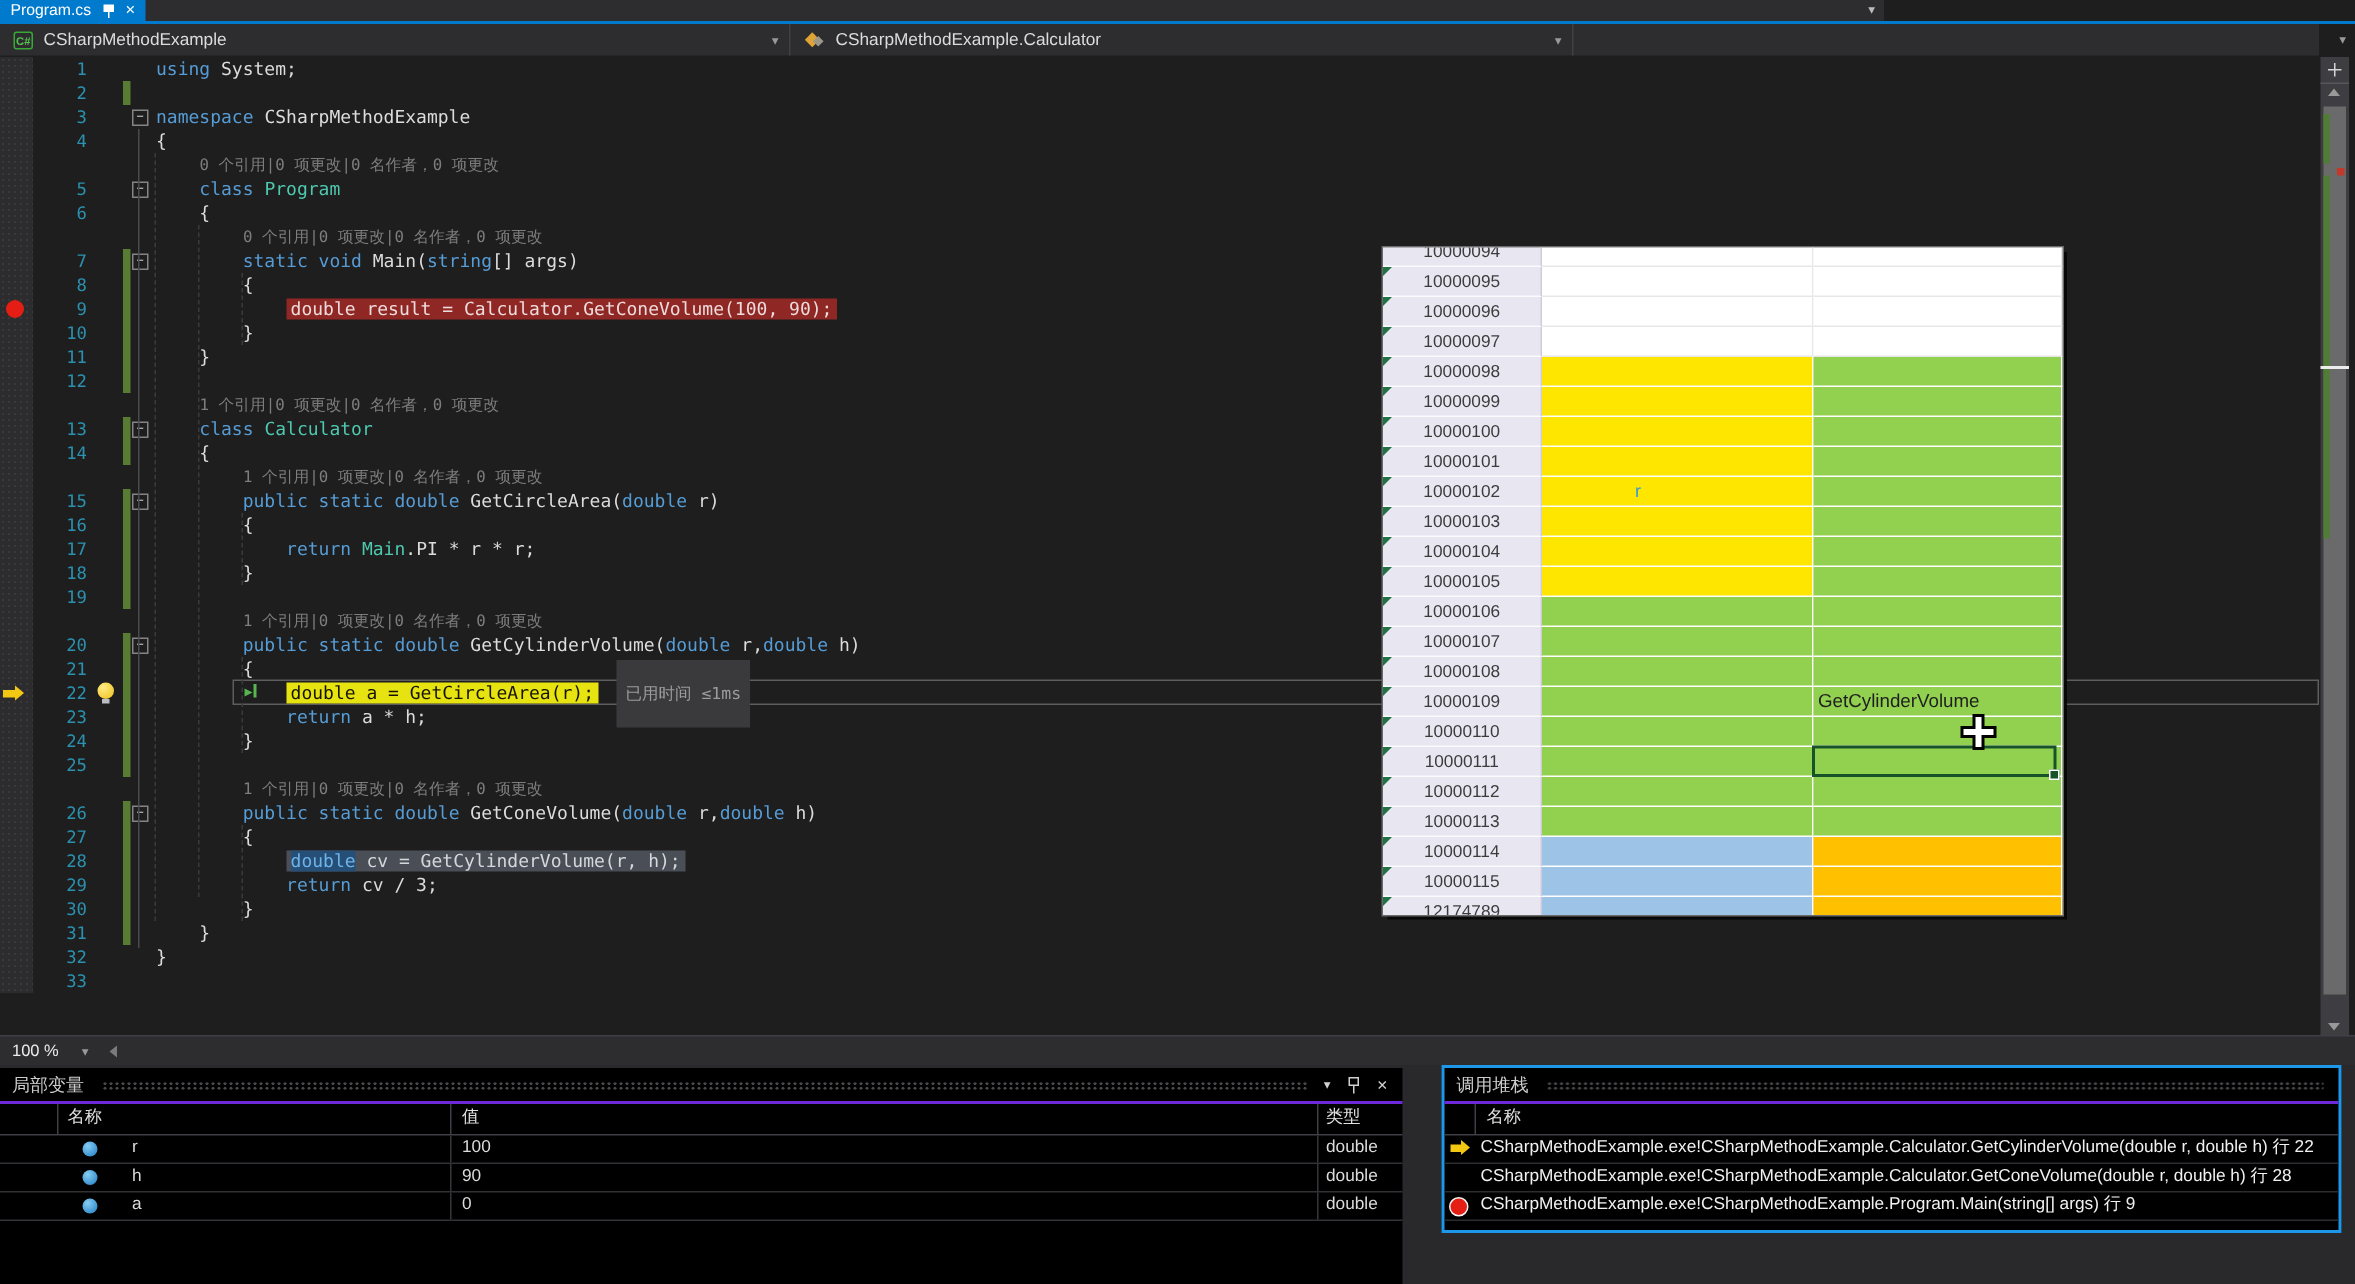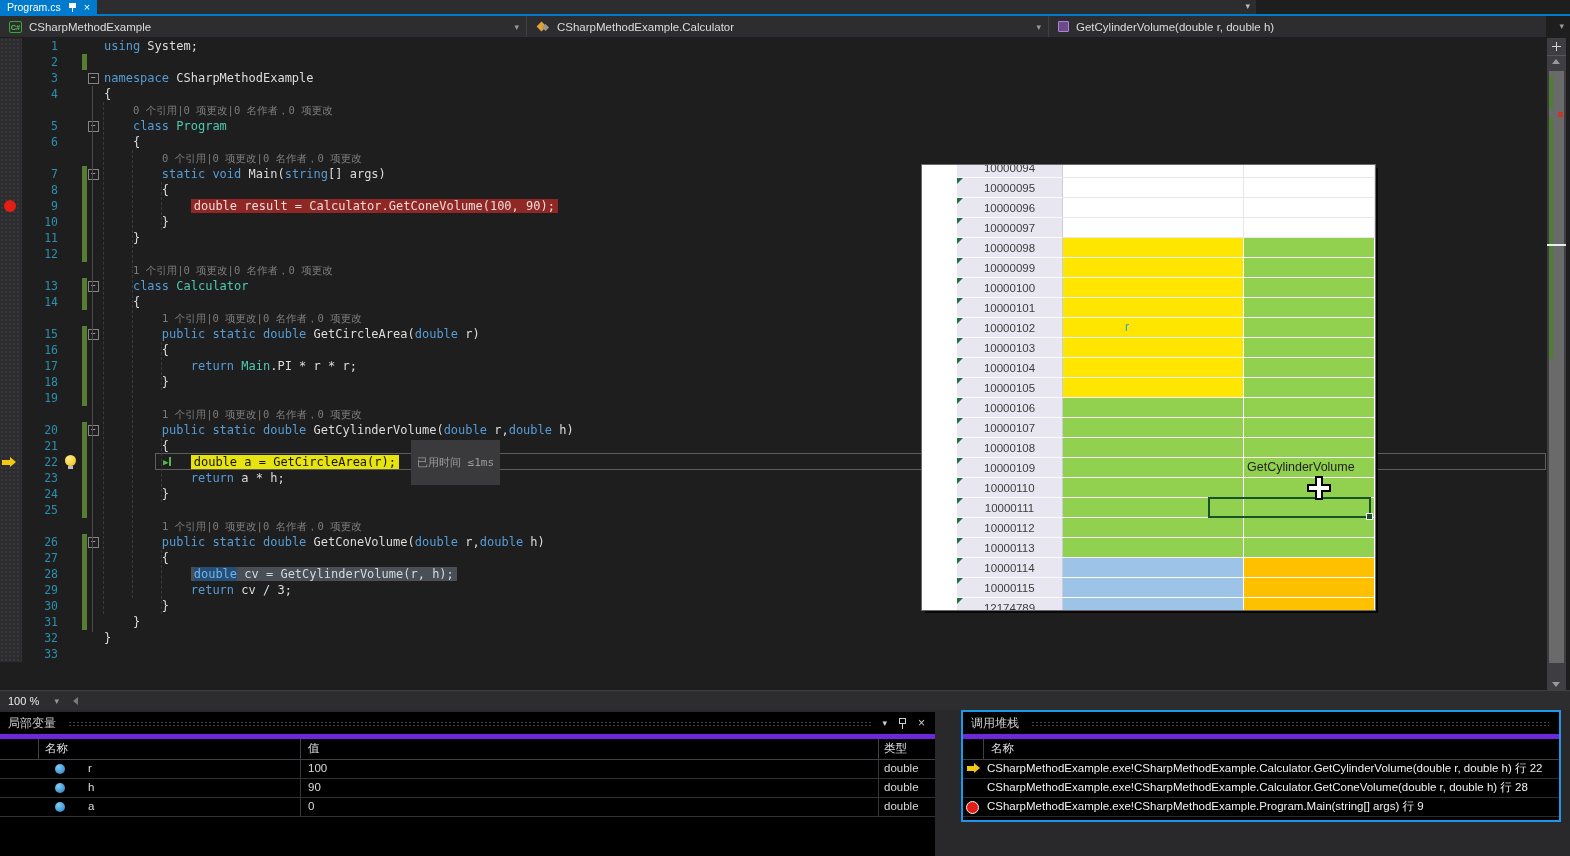--- a/index.html
+++ b/index.html
@@ -85,21 +85,21 @@
   .zoomsel{position:absolute;left:0;top:1px;width:64px;height:18px;color:#ececec;font-size:11px;line-height:18px;
            padding-left:8px;box-sizing:border-box;}
   .zoomsel .dd{position:absolute;right:5px;top:0;color:#999;font-size:9px;}
   .hleft{position:absolute;left:73px;top:6px;width:0;height:0;border-top:4px solid transparent;
          border-bottom:4px solid transparent;border-right:5px solid #7a7a7a;}
 
   
   .sheet{position:absolute;left:922px;top:127px;width:453px;height:445px;background:#fff;overflow:hidden;
          box-shadow:3px 3px 0 rgba(5,5,5,0.9);outline:1px solid #6a6a6a;z-index:6;}
   .sheet-inner{position:absolute;left:0;top:-7px;width:453px;}
-  .sh-row{display:flex;height:20px;box-sizing:border-box;margin-left:35px;}
+  .sh-row{display:flex;height:20px;box-sizing:border-box;}
   .sh-h{width:106px;flex:none;background:#e8e6f1;color:#3c3c3c;font-size:11.5px;text-align:center;line-height:20px;
         position:relative;box-sizing:border-box;border-bottom:1px solid #fbfafd;border-right:1px solid #cfcbdd;}
   .sh-h::before{content:"";position:absolute;left:0;top:0;border-top:6px solid #217346;border-right:6px solid transparent;}
   .sh-c{box-sizing:border-box;line-height:19px;}
   .sh-c1{width:181px;flex:none;}
   .sh-c2{flex:1;}
   .cell-rtxt{color:#2e9bd6;padding-left:62px;font-size:12px;display:block;}
   .cell-mtxt{color:#1f1f1f;padding-left:3px;font-size:12.5px;display:block;}
   .sel-box{position:absolute;left:286px;top:332px;width:163px;height:21px;border:2px solid #17522b;box-sizing:border-box;z-index:3;}
   .sel-box::after{content:"";position:absolute;right:-4px;bottom:-4px;width:5px;height:5px;background:#17522b;border:1px solid #fff;}
@@ -112,21 +112,21 @@
   .callstack{left:945px;top:0;width:600px;height:112px;border:2px solid #1c97ea;box-sizing:border-box;margin-left:16px;}
   .ptitle{height:22px;display:flex;align-items:center;padding-left:8px;color:#cccccc;font-size:12px;}
   .grip{flex:1;height:6px;margin:2px 10px 0 12px;background-image:radial-gradient(#47474b 1px,transparent 1.1px);
         background-size:4px 3px;}
   .picons{display:flex;gap:12px;align-items:center;padding-right:10px;color:#d0d0d0;}
   .picons .dd{font-size:9px;}
   .ppin{width:7px;height:11px;position:relative;display:inline-block;}
   .ppin::before{content:"";position:absolute;left:0;top:0;width:7px;height:6px;border:1px solid #d0d0d0;box-sizing:border-box;}
   .ppin::after{content:"";position:absolute;left:3px;top:6px;width:1px;height:5px;background:#d0d0d0;}
   .px{font-size:12px;line-height:12px;}
-  .phead{height:20px;border-top:5px solid #6d28d9;border-bottom:1px solid #3f3f46;position:relative;
+  .phead{height:20px;border-top:2px solid #6d28d9;border-bottom:1px solid #3f3f46;position:relative;
          color:#e0e0e0;font-size:11.5px;line-height:19px;font-family:Liberation Serif, serif;}
   .phead .sep{position:absolute;top:0;bottom:0;width:1px;background:#3f3f46;}
   .rows-wrap{position:relative;}
   .lrow{height:18px;position:relative;border-bottom:1px solid #323236;font-size:11.5px;color:#dcdcdc;line-height:17px;}
   .vicon{position:absolute;left:55px;top:4px;width:10px;height:10px;border-radius:50%;
          background:radial-gradient(circle at 35% 30%,#85cdf5,#1e7dc2);}
   .lname{position:absolute;left:88px;}
   .lval{position:absolute;left:308px;}
   .ltype{position:absolute;left:884px;}
   .colsep{position:absolute;top:0;bottom:0;width:1px;background:#36363a;}
@@ -158,24 +158,20 @@
       <span>CSharpMethodExample</span>
       <span class="dd">▾</span>
     </div>
     <div class="combo" style="flex:0 0 522px;">
       <span class="class-ic">
           <i></i>
           <i></i>
         </span>
       <span>CSharpMethodExample.Calculator</span>
       <span class="dd">▾</span>
-    </div>
-    <div class="combo" style="flex:1;border-right:none;">
-      <span class="method-ic"></span>
-      <span>GetCylinderVolume(double r, double h)</span>
     </div>
   </div>
   <span class="nav-chevron">▾</span>
 
   <div class="editor">
     <div id="code-lines">
         <div class="ed-row"><span class="m-bp"></span><span class="m-num">1</span><span class="m-bulb"></span><span class="m-fold"></span><span class="code"><span class="c-k">using</span><span class="c-p"> System;</span></span></div>
         <div class="ed-row"><span class="m-bp"></span><span class="m-num">2</span><span class="m-bulb"></span><span class="m-fold"><i class="chbar"></i></span><span class="code"></span></div>
         <div class="ed-row"><span class="m-bp"></span><span class="m-num">3</span><span class="m-bulb"></span><span class="m-fold"><span class="foldbox">−</span></span><span class="code"><span class="c-k">namespace</span><span class="c-p"> CSharpMethodExample</span></span></div>
         <div class="ed-row"><span class="m-bp"></span><span class="m-num">4</span><span class="m-bulb"></span><span class="m-fold"></span><span class="code"><span class="c-p">{</span></span></div>

